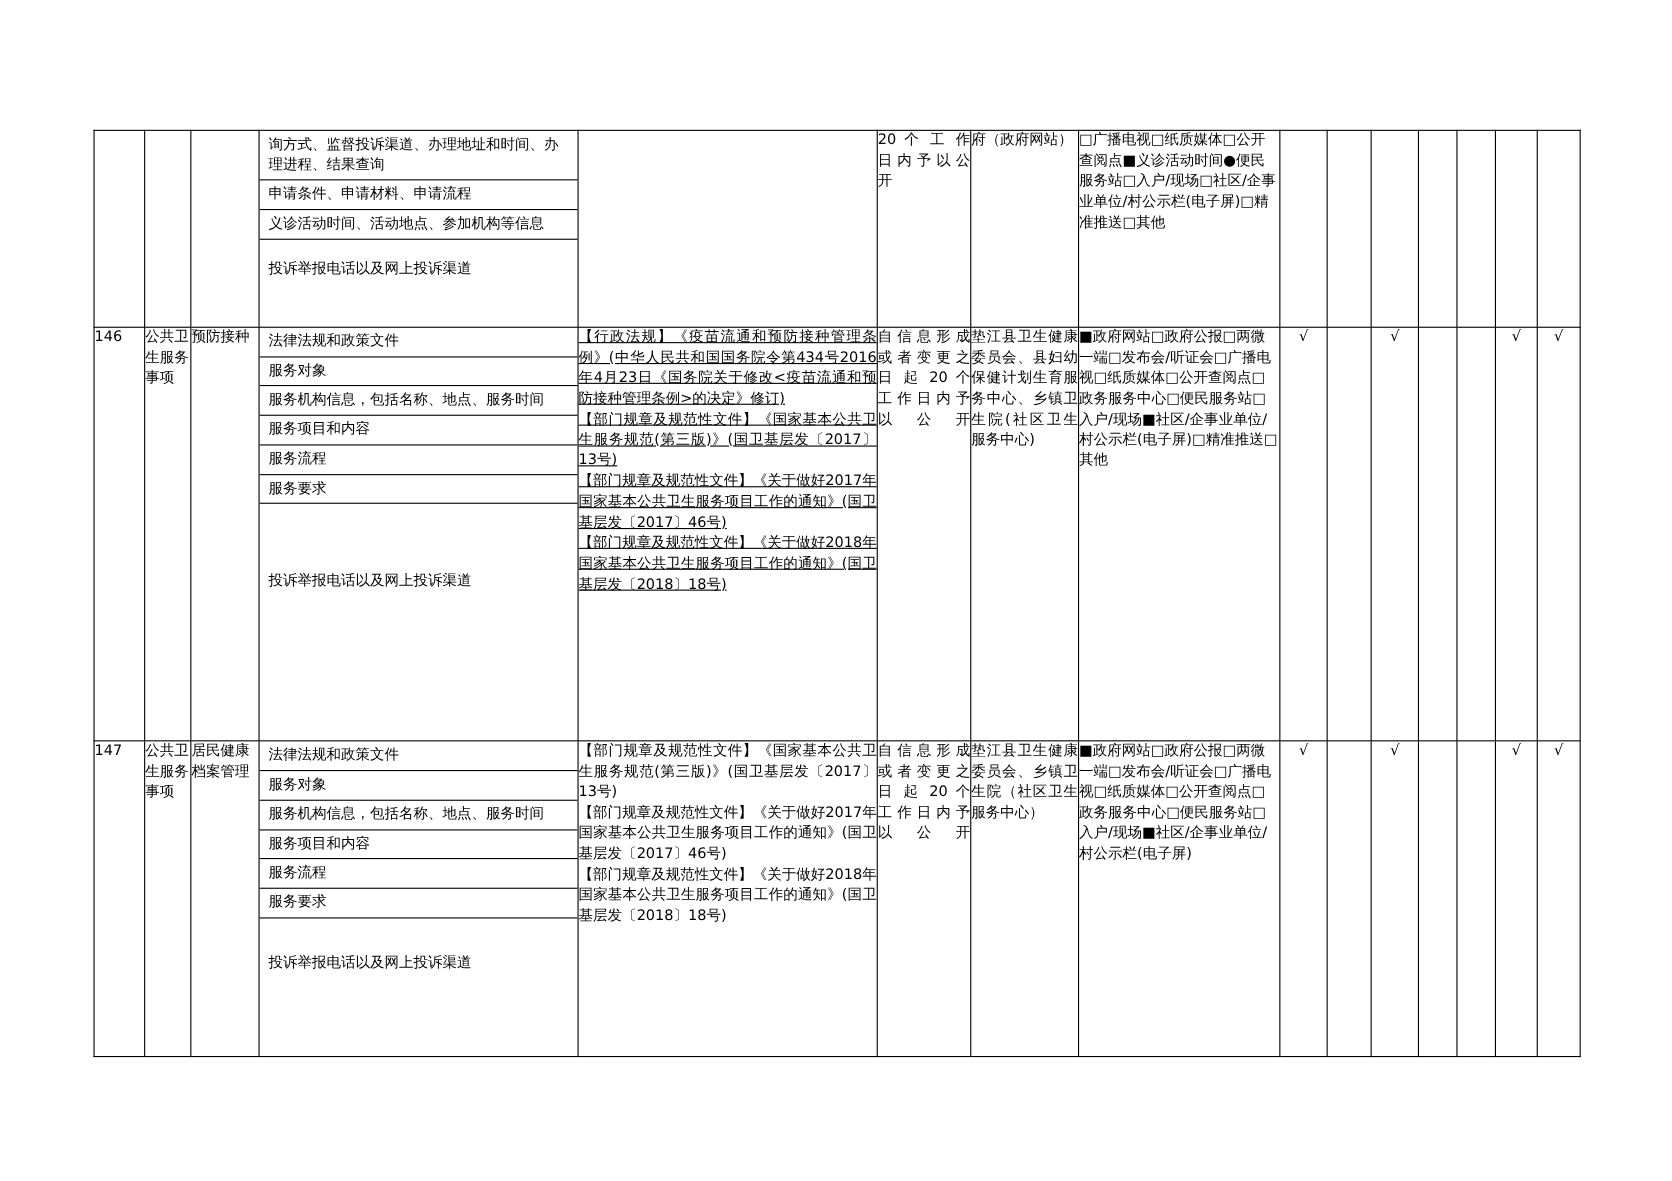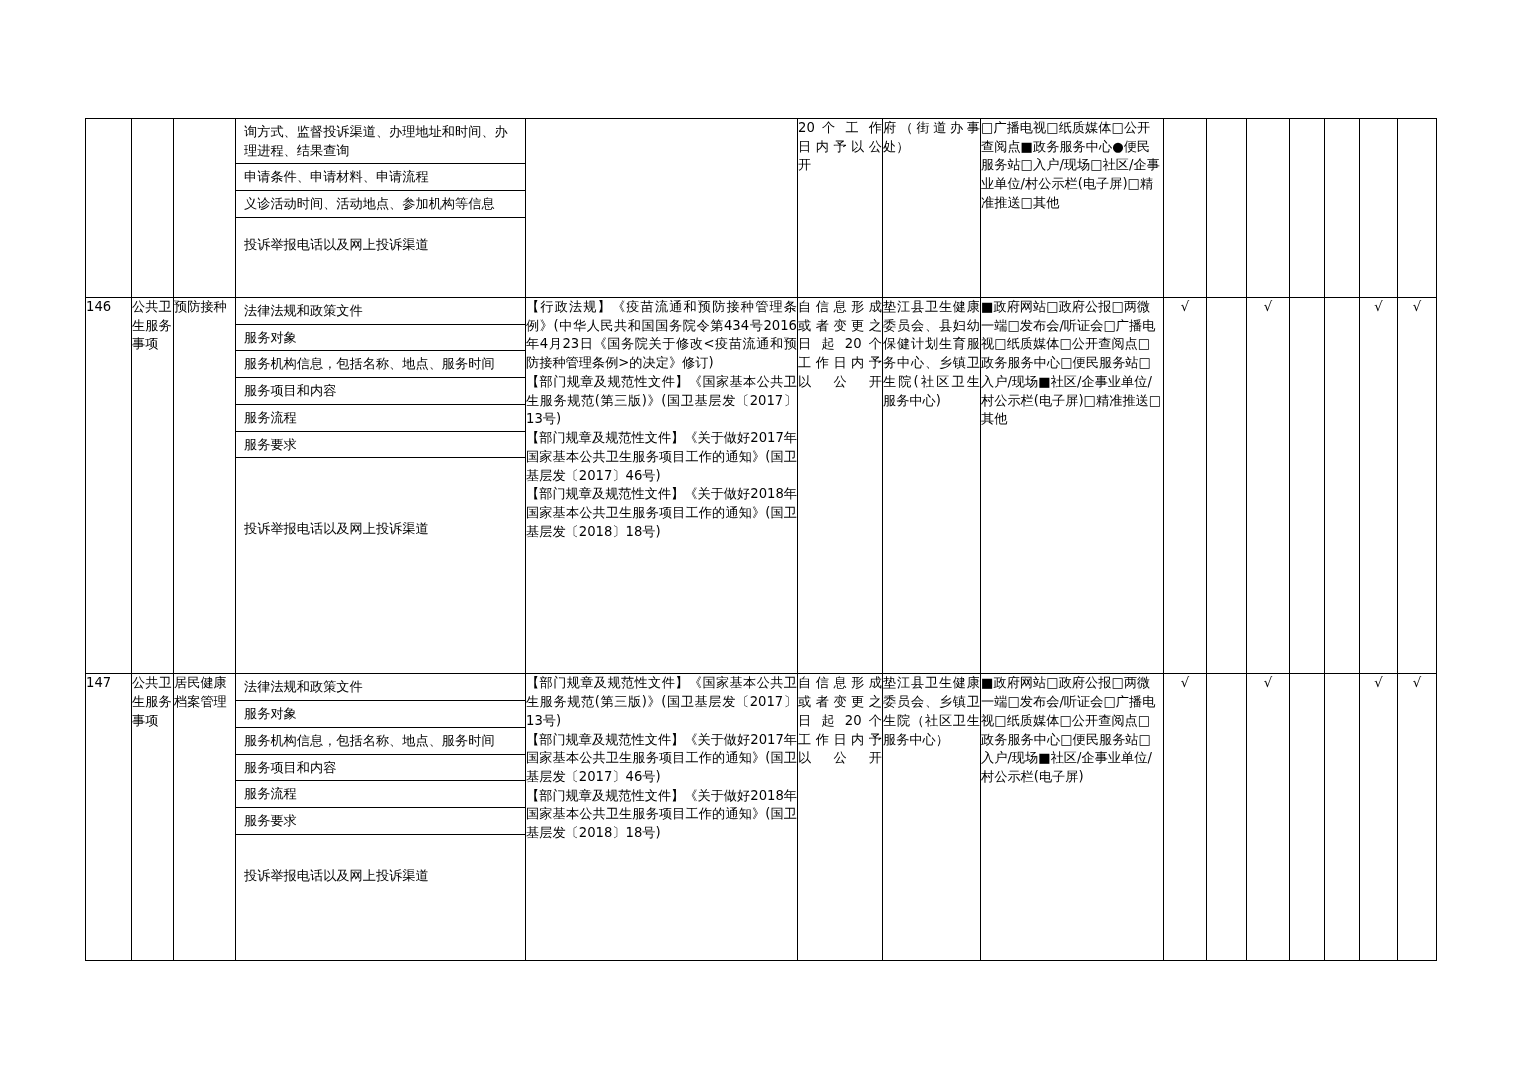--- a/index.html
+++ b/index.html
@@ -136,22 +136,22 @@
         <td class="vtop">
           <div class="sublist">
             <div>询方式、监督投诉渠道、办理地址和时间、办理进程、结果查询</div>
             <div>申请条件、申请材料、申请流程</div>
             <div>义诊活动时间、活动地点、参加机构等信息</div>
             <div style="height:58px;padding-top:18px">投诉举报电话以及网上投诉渠道</div>
           </div>
         </td>
         <td class="c-basis"></td>
         <td class="c-time">20 个 工 作 日 内 予 以 公 开</td>
-        <td class="c-org">府（街道办事处）</td>
-        <td class="c-channel">□广播电视□纸质媒体□公开查阅点■政务服务中心●便民服务站□入户/现场□社区/企事业单位/村公示栏(电子屏)□精准推送□其他</td>
+        <td class="c-org">府（政府网站）</td>
+        <td class="c-channel">□广播电视□纸质媒体□公开查阅点■义诊活动时间●便民服务站□入户/现场□社区/企事业单位/村公示栏(电子屏)□精准推送□其他</td>
         <td class="c-mark"></td>
         <td class="c-mark"></td>
         <td class="c-mark"></td>
         <td class="c-mark"></td>
         <td class="c-mark"></td>
         <td class="c-mark"></td>
         <td class="c-mark"></td>
       </tr>
 
       <tr>
@@ -162,21 +162,21 @@
           <div class="sublist">
             <div>法律法规和政策文件</div>
             <div>服务对象</div>
             <div>服务机构信息，包括名称、地点、服务时间</div>
             <div>服务项目和内容</div>
             <div>服务流程</div>
             <div>服务要求</div>
             <div style="height:150px;padding-top:62px">投诉举报电话以及网上投诉渠道</div>
           </div>
         </td>
-        <td class="c-basis" style="white-space:pre-line;">【行政法规】《疫苗流通和预防接种管理条例》(中华人民共和国国务院令第434号2016年4月23日《国务院关于修改&lt;疫苗流通和预防接种管理条例&gt;的决定》修订)
+        <td class="c-basis" style="white-space:pre-line;text-decoration:underline;">【行政法规】《疫苗流通和预防接种管理条例》(中华人民共和国国务院令第434号2016年4月23日《国务院关于修改&lt;疫苗流通和预防接种管理条例&gt;的决定》修订)
 【部门规章及规范性文件】《国家基本公共卫生服务规范(第三版)》(国卫基层发〔2017〕13号)
 【部门规章及规范性文件】《关于做好2017年国家基本公共卫生服务项目工作的通知》(国卫基层发〔2017〕46号)
 【部门规章及规范性文件】《关于做好2018年国家基本公共卫生服务项目工作的通知》(国卫基层发〔2018〕18号)</td>
         <td class="c-time">自 信 息 形 成 或 者 变 更 之 日 起 20 个 工 作 日 内 予 以 公 开</td>
         <td class="c-org">垫江县卫生健康委员会、县妇幼保健计划生育服务中心、乡镇卫生院(社区卫生服务中心)</td>
         <td class="c-channel">■政府网站□政府公报□两微一端□发布会/听证会□广播电视□纸质媒体□公开查阅点□政务服务中心□便民服务站□入户/现场■社区/企事业单位/村公示栏(电子屏)□精准推送□其他</td>
         <td class="c-mark">√</td>
         <td class="c-mark"></td>
         <td class="c-mark">√</td>
         <td class="c-mark"></td>

